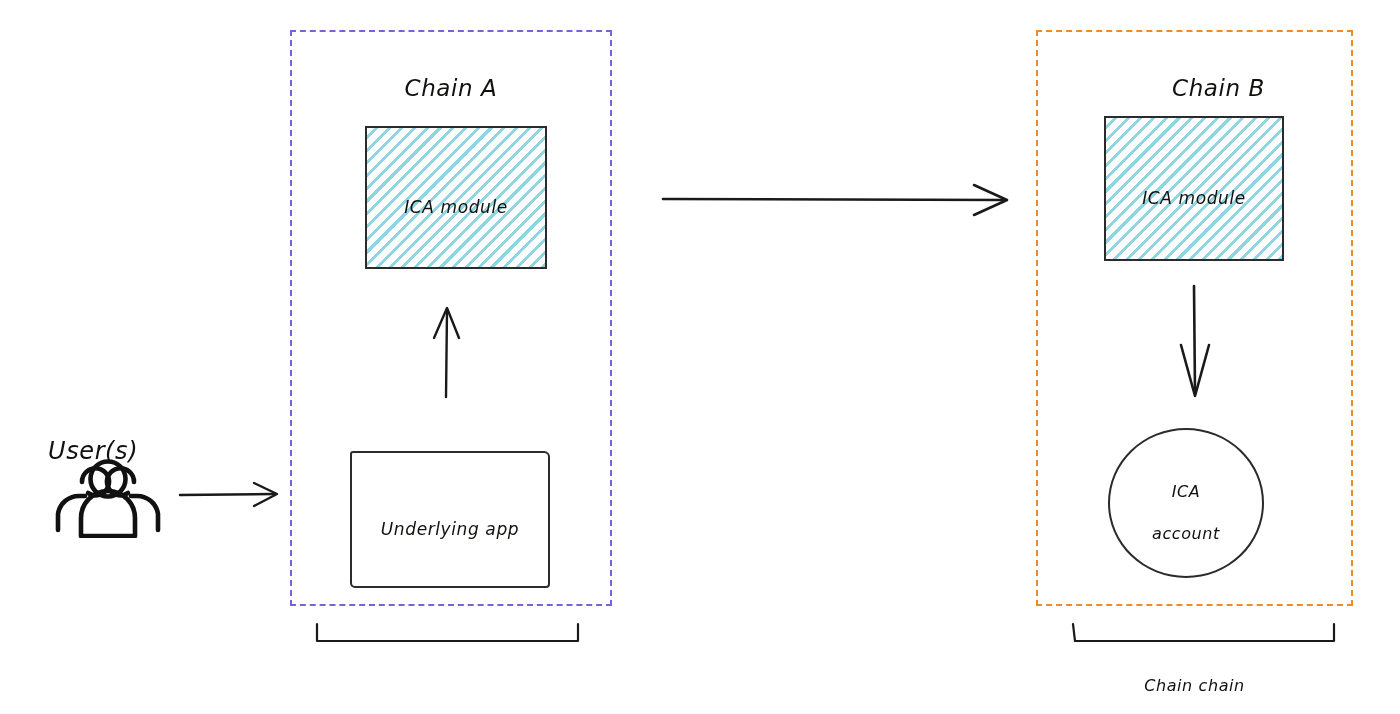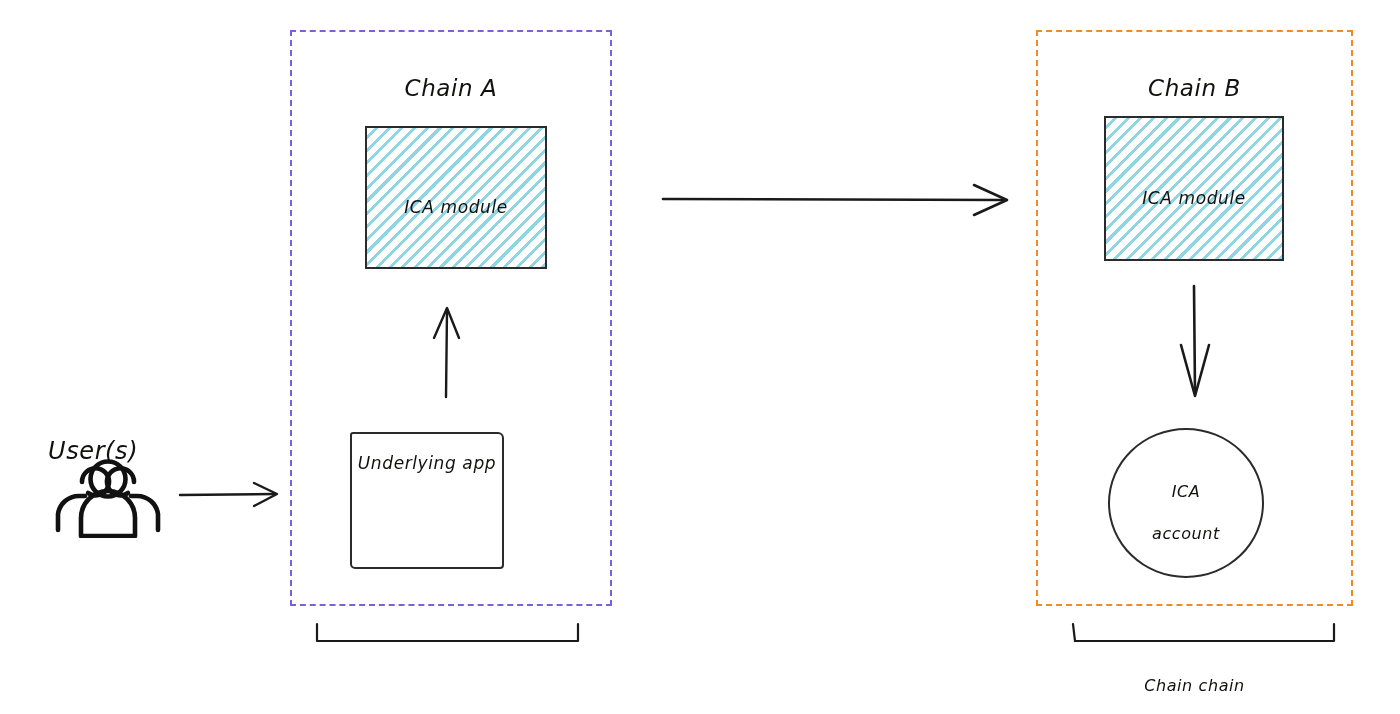--- a/index.html
+++ b/index.html
@@ -52,21 +52,21 @@
     margin-top: 19px;
   }
   .chain-title {
     position: absolute;
     font-size: 23px;
     font-style: italic;
     font-weight: 400;
     text-align: center;
   }
   #chain-a-title { left: 290px; top: 56px; width: 322px; }
-  #chain-b-title { left: 1036px; top: 56px; width: 317px; }
+  #chain-b-title { left: 1060px; top: 56px; width: 317px; }
 
   
   .ica-module {
     position: absolute;
     box-sizing: border-box;
     border: 2.5px solid #2b2b2b;
     display: flex;
     align-items: center;
     justify-content: center;
     background-color: #ffffff;
@@ -84,27 +84,28 @@
     position: relative;
     z-index: 2;
   }
   #ica-module-a { left: 365px; top: 126px; width: 182px; height: 143px; }
   #ica-module-b { left: 1104px; top: 116px; width: 180px; height: 145px; }
 
   
   #underlying-app-box {
     position: absolute;
     left: 350px;
-    top: 432px;
-    width: 154px;
+    top: 451px;
+    width: 200px;
     height: 137px;
     box-sizing: border-box;
     border: 2px solid #2b2b2b;
     border-radius: 3px 6px 4px 5px;
     display: flex;
+    align-items: center;
     justify-content: center;
     background: #ffffff;
   }
   #underlying-app-label {
     font-size: 17px;
     font-style: italic;
   }
 
   
   #ica-account-circle {

